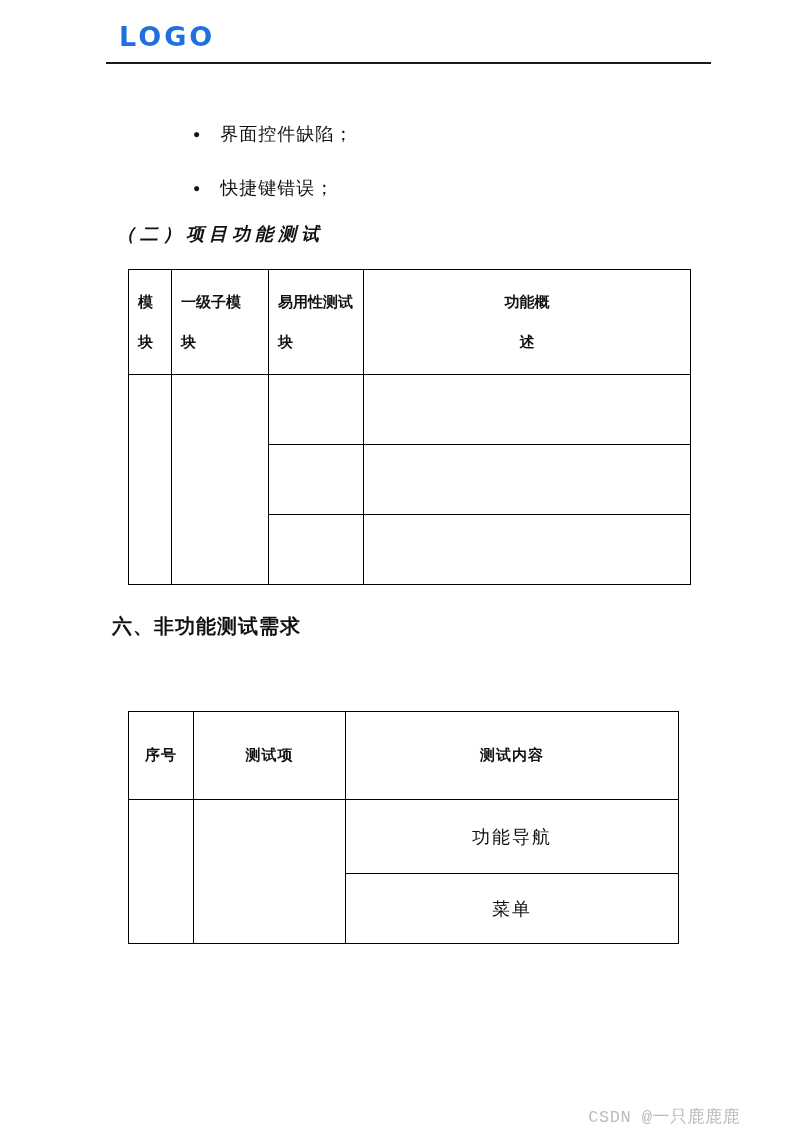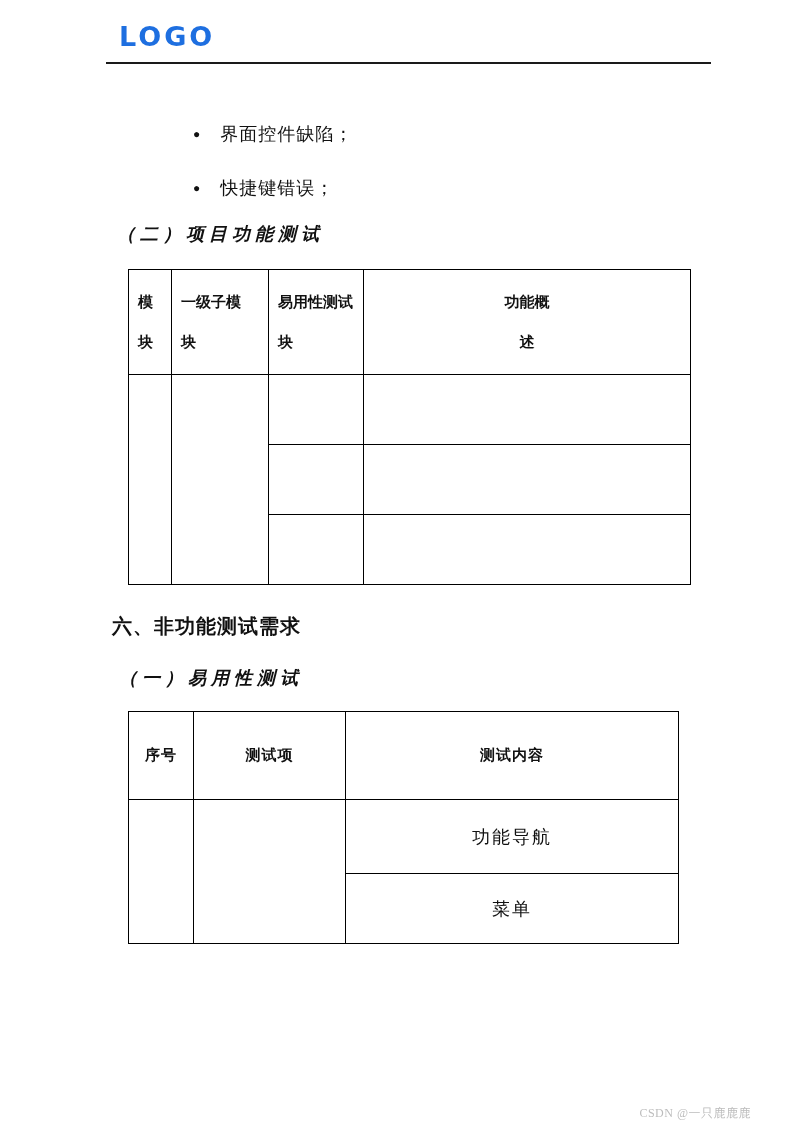--- a/index.html
+++ b/index.html
@@ -114,23 +114,23 @@
   #table2 td.content {
     text-align: center;
     font-size: 18px;
     letter-spacing: 2px;
   }
 
   
   .footer-watermark {
     position: absolute;
     top: 1096px;
-    right: 52px;
-    font-family: Liberation Serif, serif;
-    font-size: 12px;
+    right: 63px;
+    font-family: Liberation Mono, monospace;
+    font-size: 17px;
     letter-spacing: 0.5px;
     color: #bcbcbc;
   }
 </style>
 </head>
 <body>
 
 <div class="page">
 
   <div class="logo">LOGO</div>
@@ -179,21 +179,20 @@
       </tr>
       <tr class="body-row">
         <td></td>
         <td></td>
       </tr>
     </tbody>
   </table>
 
   <div class="h-main">六、非功能测试需求</div>
 
-  <div id="h-usability" class="h-sub">（一）易用性测试</div>
 
   <table id="table2">
     <colgroup>
       <col style="width:65px">
       <col style="width:152px">
       <col style="width:333px">
     </colgroup>
     <tbody>
       <tr class="head-row">
         <th>序号</th>

